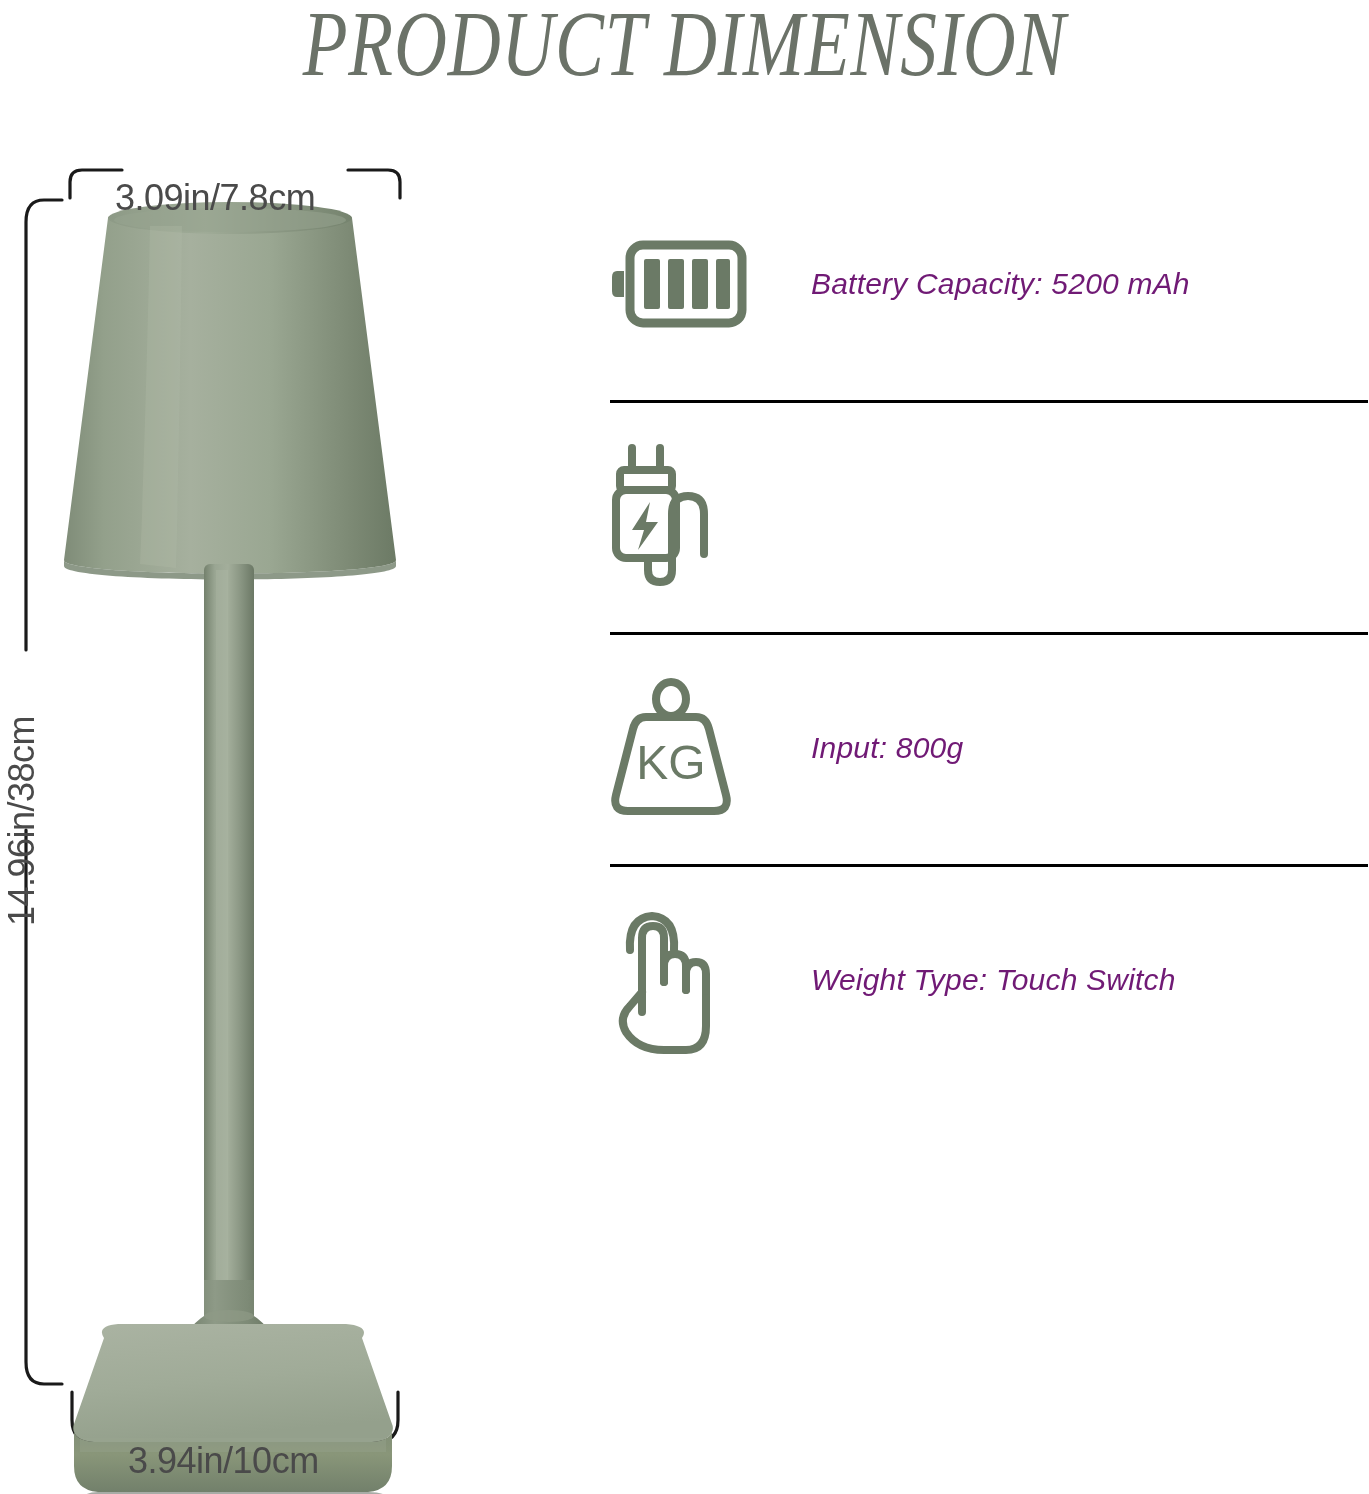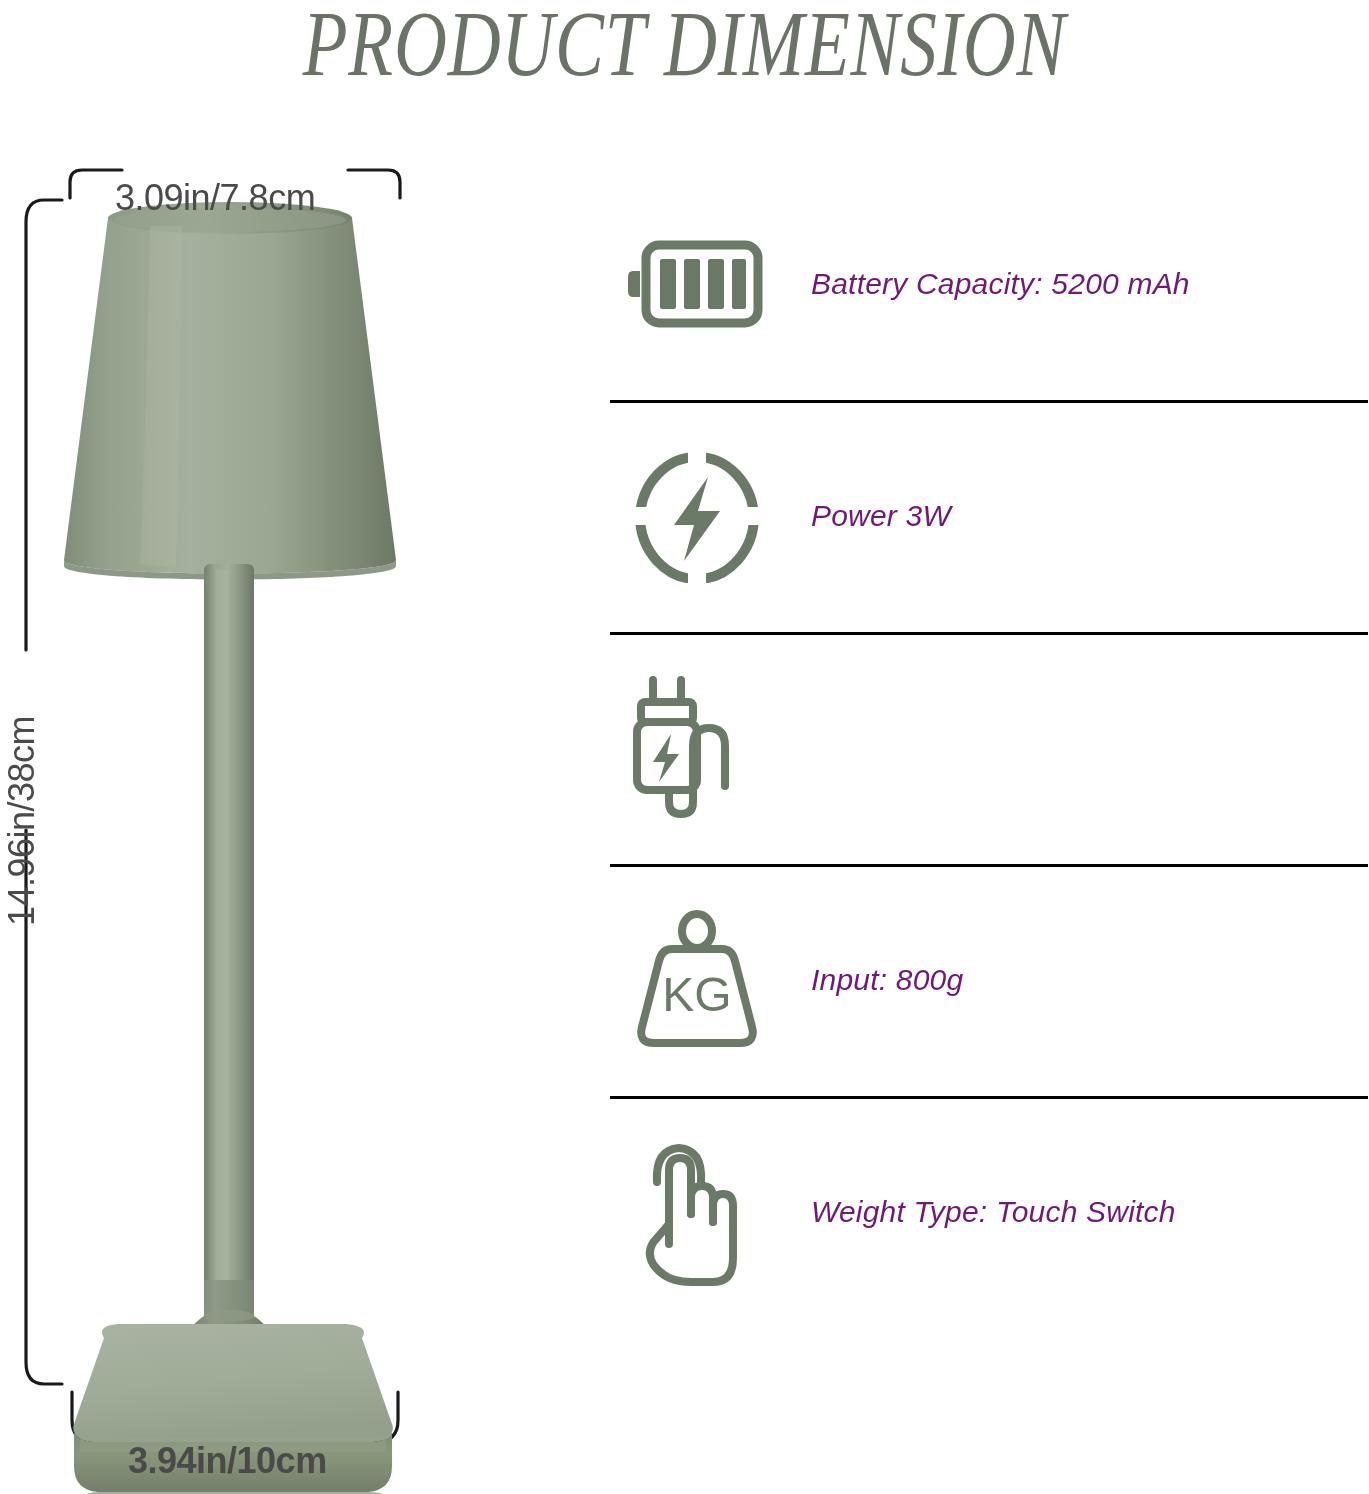--- a/index.html
+++ b/index.html
@@ -53,21 +53,20 @@
     letter-spacing: -0.5px;
   }
   #dim-top {
     left: 115px;
     top: 157px;
     margin-top: 20px;
   }
   #dim-bottom {
     left: 128px;
     top: 1440px;
-    font-weight: bold;
   }
   #dim-side {
     left: -108px;
     top: 800px;
     width: 260px;
     text-align: center;
     transform: rotate(-90deg);
     transform-origin: center center;
   }
 
@@ -92,21 +91,20 @@
     right: -2px;
     top: 0;
     height: 3px;
     background: #000000;
   }
   .spec-icon {
     width: 178px;
     min-width: 178px;
     display: flex;
     align-items: center;
-    justify-content: center;
   }
   .spec-icon svg {
     display: block;
   }
   .spec-text {
     font-family: "Liberation Sans", sans-serif;
     font-style: italic;
     font-size: 30px;
     color: #701a75;
     white-space: nowrap;
@@ -238,38 +236,20 @@
           <rect x="36" y="26" width="16" height="50" rx="2"></rect>
           <rect x="60" y="26" width="16" height="50" rx="2"></rect>
           <rect x="84" y="26" width="16" height="50" rx="2"></rect>
           <rect x="108" y="26" width="14" height="50" rx="2"></rect>
         </g>
       </svg>
     </div>
     <div class="spec-text">Battery Capacity: 5200 mAh</div>
   </div>
 
-  <div class="spec-row">
-    <div class="spec-icon">
-      <svg width="130" height="134" viewBox="0 0 130 134">
-        <g fill="none" stroke="#6b7a66" stroke-width="10" stroke-linecap="butt">
-          <path d="M 65,8 A 57,63 0 0 1 122,67"></path>
-          <path d="M 122,67 A 57,63 0 0 1 65,130"></path>
-          <path d="M 65,130 A 57,63 0 0 1 8,67"></path>
-          <path d="M 8,67 A 57,63 0 0 1 65,8"></path>
-        </g>
-        <rect x="56" y="0" width="18" height="16" fill="#ffffff"></rect>
-        <rect x="56" y="122" width="18" height="16" fill="#ffffff"></rect>
-        <rect x="0" y="58" width="16" height="18" fill="#ffffff"></rect>
-        <rect x="114" y="58" width="16" height="18" fill="#ffffff"></rect>
-        <path d="M 76,28 L 42,76 L 62,76 L 52,112 L 88,62 L 66,62 Z" fill="#6b7a66"></path>
-      </svg>
-    </div>
-    <div class="spec-text">Power 3W</div>
-  </div>
 
 
   <div class="spec-row">
     <div class="spec-icon">
       <svg width="136" height="148" viewBox="0 0 136 148">
         <g fill="none" stroke="#6b7a66" stroke-width="8" stroke-linecap="round" stroke-linejoin="round">
 
           <path d="M 24,6 L 24,28"></path>
           <path d="M 52,6 L 52,28"></path>
 

